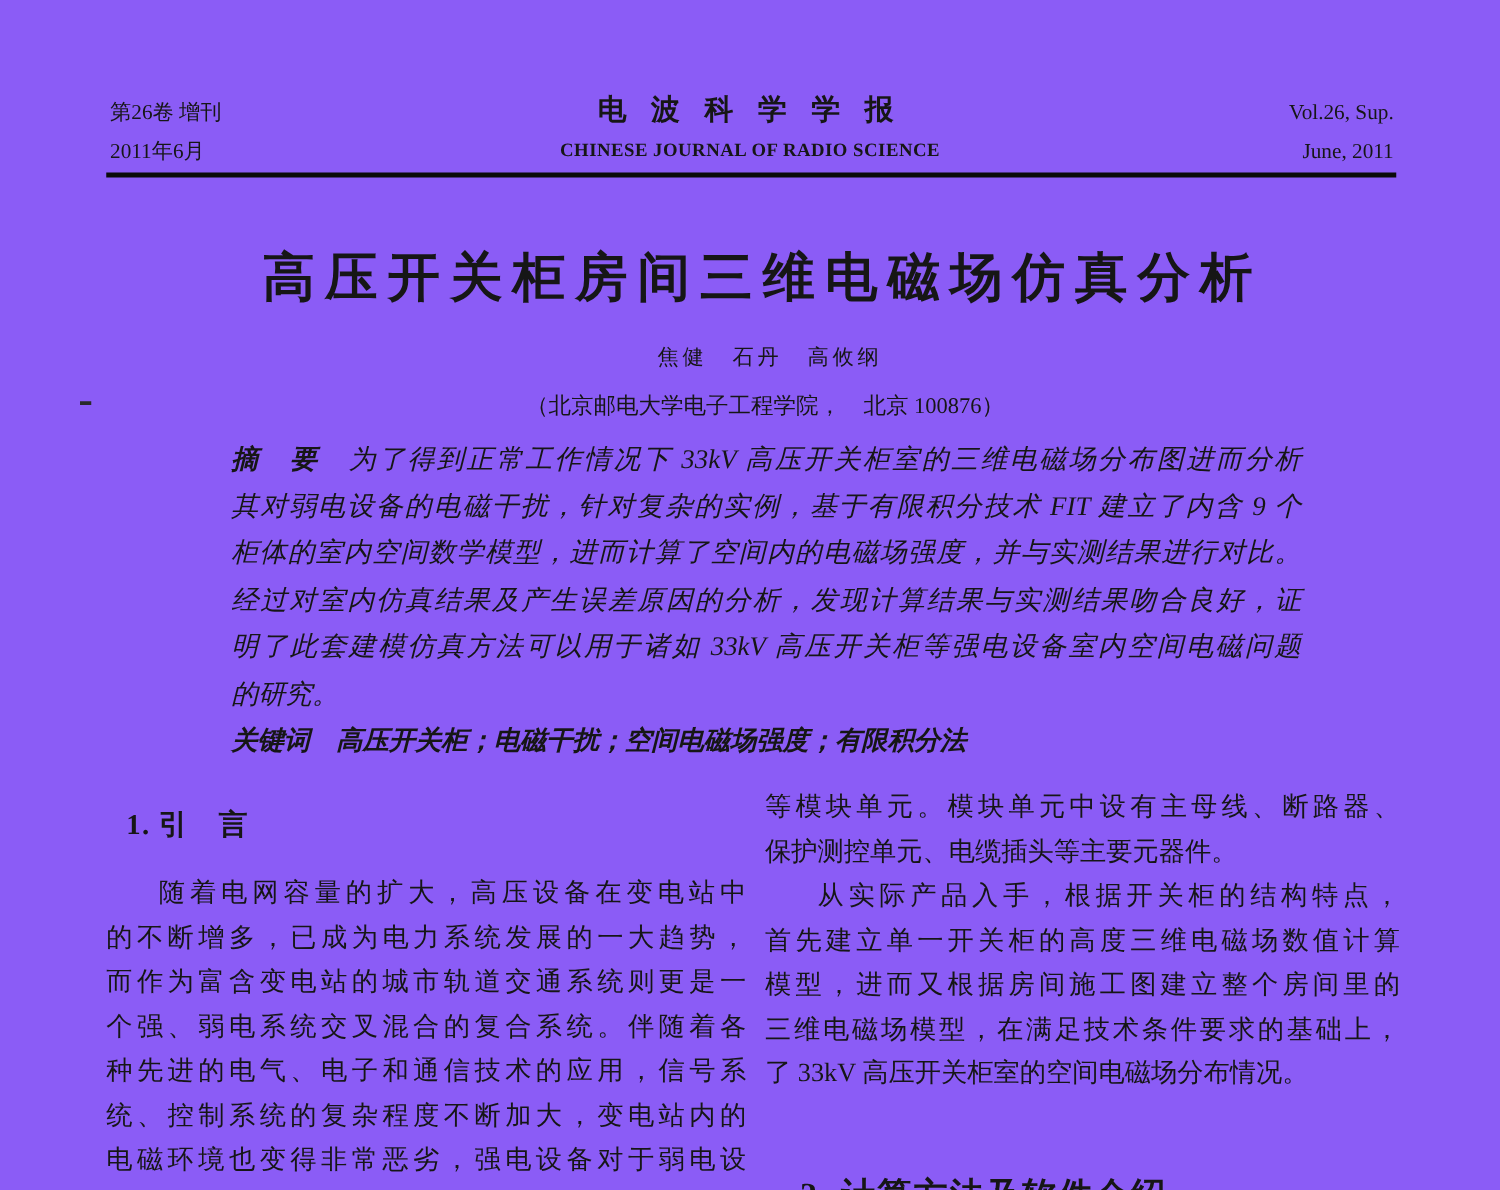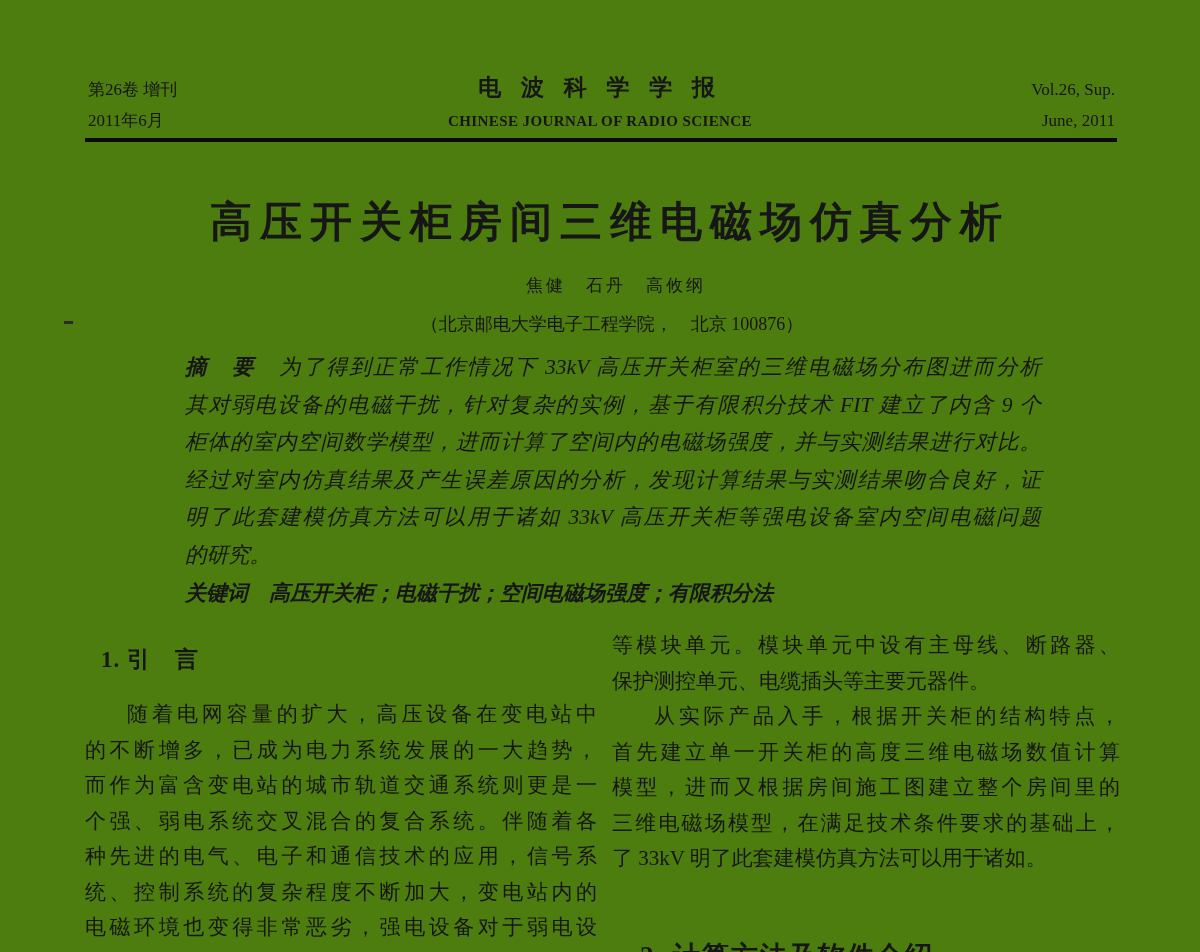--- a/index.html
+++ b/index.html
@@ -1,18 +1,18 @@
 <!DOCTYPE html>
 <html><head>
 <meta charset="utf-8">
 <style>
   html,body{margin:0;padding:0;background:#e8e8e8;}
   .page{
     position:relative;width:1200px;height:952px;margin:0 auto;
-    background:#4d7c0f;color:#161616;overflow:hidden;
+    background:#8b5cf6;color:#161616;overflow:hidden;
     font-family:"Liberation Serif","DejaVu Serif",serif;
   }
   
   .hdr-left{position:absolute;left:88px;top:74px;font-size:17px;line-height:31px;}
   .hdr-center{position:absolute;left:0;right:0;top:72px;text-align:center;}
   .jt-cn{font-size:23px;font-weight:bold;letter-spacing:7px;}
   .jt-en{font-size:15px;font-weight:bold;letter-spacing:0.4px;margin-top:10px;}
   .hdr-right{position:absolute;right:85px;top:74px;text-align:right;font-size:17px;line-height:31px;}
   .rule{position:absolute;left:85px;right:83px;top:138px;height:4px;background:#0b0b0b;}
   
@@ -96,21 +96,21 @@
   </div>
 
   <div class="col col-right">
     <div>
         <div class="tline">等模块单元。模块单元中设有主母线、断路器、</div>
         <div class="tline pend">保护测控单元、电缆插头等主要元器件。</div>
         <div class="tline ind">从实际产品入手，根据开关柜的结构特点，</div>
         <div class="tline">首先建立单一开关柜的高度三维电磁场数值计算</div>
         <div class="tline">模型，进而又根据房间施工图建立整个房间里的</div>
         <div class="tline">三维电磁场模型，在满足技术条件要求的基础上，</div>
-        <div class="tline pend">了 33kV 明了此套建模仿真方法可以用于诸如。</div>
+        <div class="tline pend">了 33kV 高压开关柜室的空间电磁场分布情况。</div>
       </div>
   </div>
 
   <div class="clip-head">2. 计算方法及软件介绍</div>
 
   <div class="art-dash"></div>
   <div class="art-dot"></div>
 
 </div>
 

